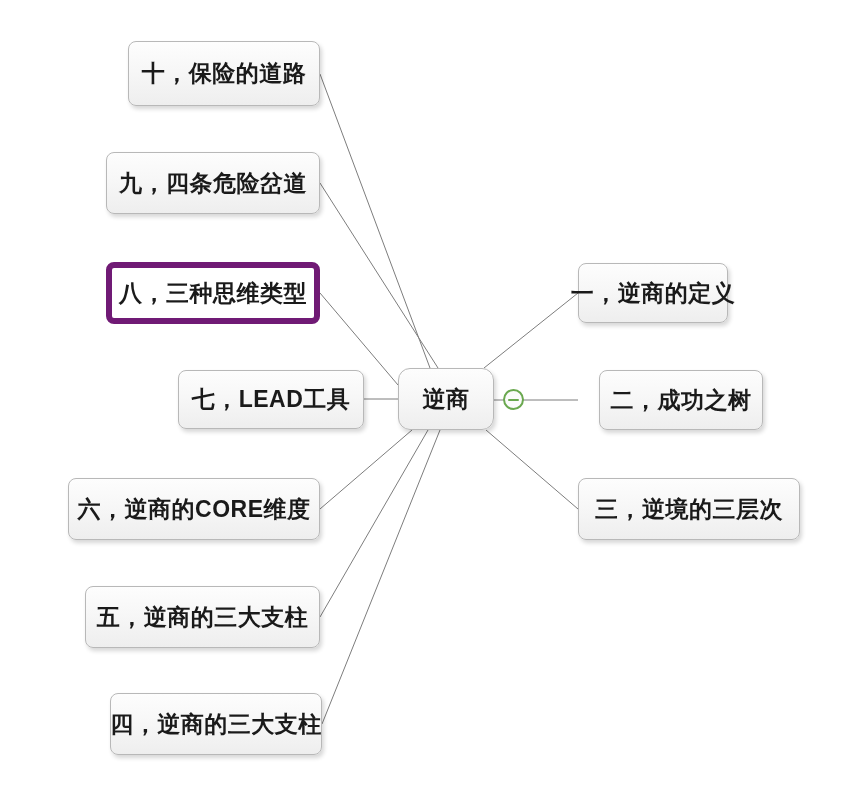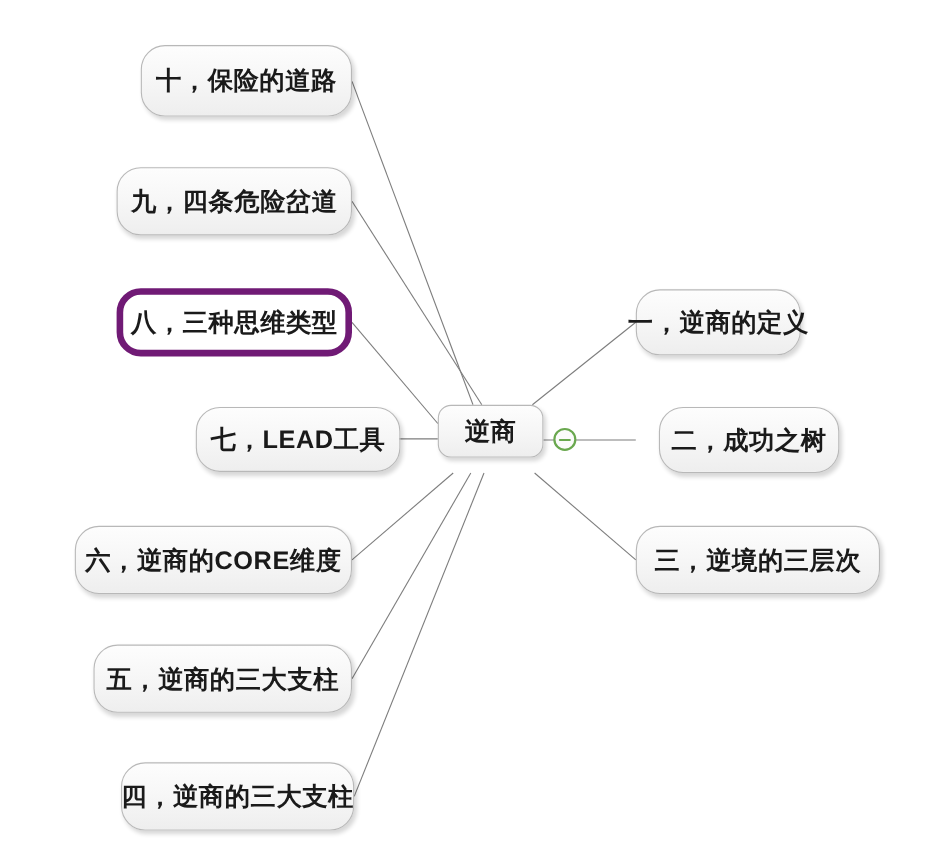--- a/index.html
+++ b/index.html
@@ -37,21 +37,21 @@
   }
 
   
   .node {
     position: absolute;
     box-sizing: border-box;
     display: flex;
     align-items: center;
     justify-content: center;
     border: 1px solid #b8b8b8;
-    border-radius: 22px;
+    border-radius: 8px;
     background: linear-gradient(to bottom, #fdfdfd 0%, #f7f7f7 45%, #eeeeee 100%);
     box-shadow: 2px 3px 4px rgba(0,0,0,0.16);
     color: #1a1a1a;
     font-size: 23px;
     font-weight: bold;
     letter-spacing: 0.5px;
     white-space: nowrap;
     user-select: none;
   }
 
@@ -115,21 +115,21 @@
       <line x1="320" y1="399" x2="398" y2="399" stroke="#7d7d7d"></line>
       <line x1="320" y1="509" x2="412" y2="430" stroke="#7d7d7d"></line>
       <line x1="320" y1="617" x2="428" y2="430" stroke="#7d7d7d"></line>
       <line x1="322" y1="724" x2="440" y2="430" stroke="#7d7d7d"></line>
       <line x1="578" y1="293" x2="484" y2="368" stroke="#7d7d7d"></line>
       <line x1="578" y1="400" x2="494" y2="400" stroke="#7d7d7d"></line>
       <line x1="578" y1="509" x2="486" y2="430" stroke="#7d7d7d"></line>
     </svg>
 
   <div id="node-layer">
-      <div class="node root" style="left: 398px; top: 368px; width: 96px; height: 48px; text-align: center;">逆商</div>
+      <div class="node root" style="left: 398px; top: 368px; width: 96px; height: 62px; text-align: center;">逆商</div>
       <div class="node" style="left: 128px; top: 41px; width: 192px; height: 65px;">十，保险的道路</div>
       <div class="node" style="left: 106px; top: 152px; width: 214px; height: 62px; text-align: center;">九，四条危险岔道</div>
       <div class="node selected" style="left: 106px; top: 262px; width: 214px; height: 62px;">八，三种思维类型</div>
       <div class="node" style="left: 134px; top: 370px; width: 186px; height: 59px; margin-left: 44px;">七，LEAD工具</div>
       <div class="node" style="left: 68px; top: 478px; width: 252px; height: 62px;">六，逆商的CORE维度</div>
       <div class="node" style="left: 85px; top: 586px; width: 235px; height: 62px;">五，逆商的三大支柱</div>
       <div class="node" style="left: 110px; top: 693px; width: 212px; height: 62px;">四，逆商的三大支柱</div>
       <div class="node" style="left: 578px; top: 263px; width: 150px; height: 60px;">一，逆商的定义</div>
       <div class="node" style="left: 599px; top: 370px; width: 164px; height: 60px;">二，成功之树</div>
       <div class="node" style="left: 578px; top: 478px; width: 222px; height: 62px; text-align: center;">三，逆境的三层次</div>

